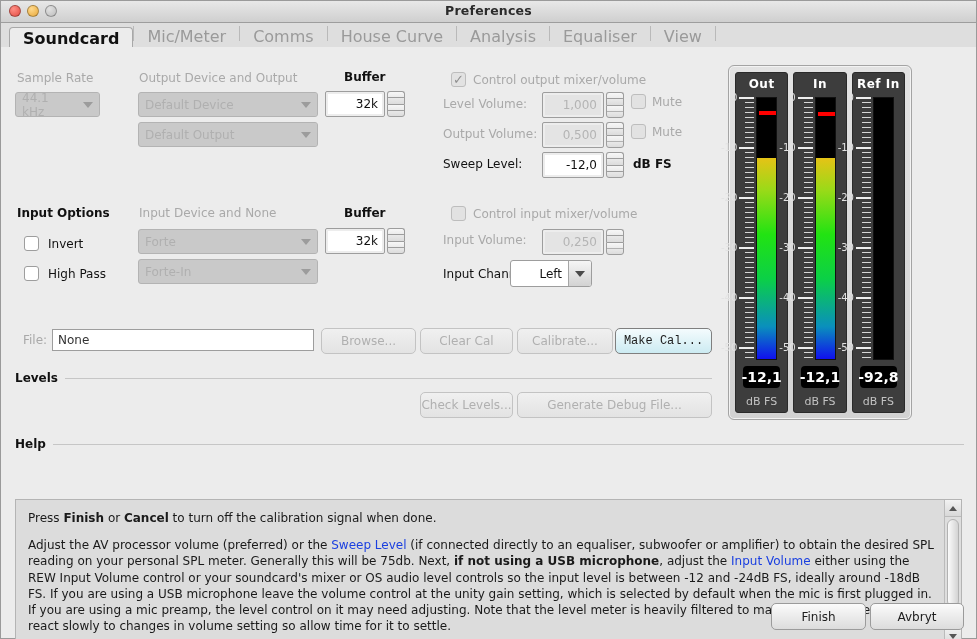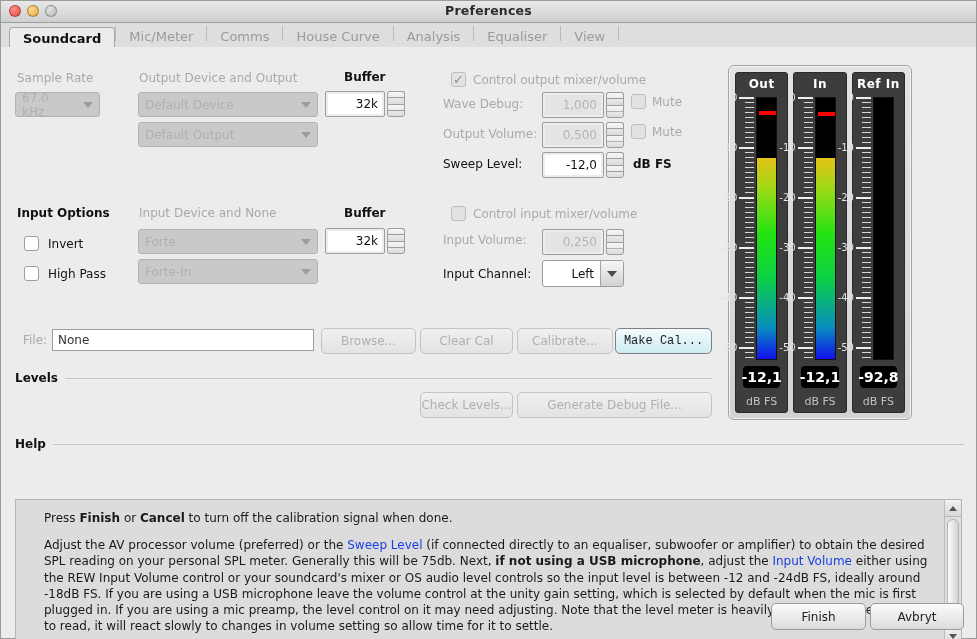--- a/index.html
+++ b/index.html
@@ -18,21 +18,21 @@
               font-size:12.5px;font-weight:bold;color:#2b2b2b;letter-spacing:.2px;}
   .traffic{position:absolute;left:8px;top:4px;display:flex;gap:6px;}
   .dot{width:12px;height:12px;border-radius:50%;border:1px solid rgba(0,0,0,.30);box-sizing:border-box;}
   .dot.red{background:radial-gradient(circle at 35% 30%,#ff8f85,#e24b42);}
   .dot.yellow{background:radial-gradient(circle at 35% 30%,#ffd98c,#e8a93b);}
   .dot.gray{background:radial-gradient(circle at 35% 30%,#e2e2e2,#bcbcbc);}
 
   
   .tabbar{height:24px;background:#dedede;position:relative;
           border-bottom:1px solid #a8a8a8;display:flex;align-items:flex-end;padding-left:8px;}
-  .tab{height:21px;line-height:21px;padding:0 13px;font-size:13px;color:#9a9a9a;
+  .tab{height:21px;line-height:21px;padding:0 13px;font-size:16px;color:#9a9a9a;
        position:relative;box-sizing:border-box;}
   .tab.active{background:#ececec;color:#111;font-weight:bold;border:1px solid #a8a8a8;
               border-bottom:1px solid #ececec;border-radius:4px 4px 0 0;margin-bottom:-1px;}
   .tab-sep{width:1px;height:15px;background:#b9b9b9;align-self:center;margin-bottom:3px;}
 
   
   .content{position:absolute;left:0;right:0;top:46px;bottom:0;background:#ececec;}
 
   .label{font-size:12px;color:#111;}
   .label.dim{color:#a9a9a9;}
@@ -113,21 +113,21 @@
   .tlabel{position:absolute;right:17px;font-size:10px;color:#e2e2e2;transform:translateY(-50%);
           white-space:nowrap;}
   .readout{position:absolute;left:7px;right:7px;bottom:24px;height:22px;background:#000;border-radius:4px;
            display:flex;align-items:center;justify-content:center;color:#fff;font-size:14px;font-weight:bold;}
   .unit{position:absolute;bottom:4px;left:0;right:0;text-align:center;font-size:11px;color:#c2c2c2;}
 
   
   .helpbox{position:absolute;left:14px;right:14px;top:452px;height:146px;
            background:#dcdcdc;border:1px solid #b4b4b4;box-sizing:border-box;overflow:hidden;}
   .helptext{padding:10px 12px 0 12px;font-size:12px;line-height:16.2px;color:#1a1a1a;}
-  .helptext p{margin:0 0 11px 16px;}
+  .helptext p{margin:0 0 11px 0;}
   .lnk{color:#1a3fe0;}
   .hscroll{position:absolute;right:0;top:0;bottom:0;width:16px;background:#dedede;
            border-left:1px solid #bbb;}
   .sb-btn{height:16px;background:linear-gradient(to bottom,#f2f2f2,#d8d8d8);border-bottom:1px solid #bbb;
           display:flex;align-items:center;justify-content:center;}
   .sb-btn.bot{border-bottom:none;border-top:1px solid #bbb;position:absolute;bottom:0;left:0;right:0;}
   .sb-thumb{position:absolute;left:2px;right:2px;top:19px;height:86px;border-radius:6px;
             background:linear-gradient(to right,#fbfbfb,#d3d3d3);border:1px solid #b2b2b2;}
   .sb-track{position:absolute;left:1px;right:1px;top:108px;bottom:17px;background:#fff;border:1px solid #c6c6c6;}
 </style>
@@ -159,21 +159,21 @@
     <div class="tab"><span>Equaliser</span></div>
     <div class="tab-sep"></div>
     <div class="tab"><span>View</span></div>
     <div class="tab-sep"></div>
   </div>
 
   <div class="content">
 
     <div style="position:absolute;left:16px;top:24px;" class="label dim">Sample Rate</div>
     <div class="combo disabled" style="position:absolute;left:14px;top:45px;width:85px;">
-      <div class="val">67.0 kHz</div>
+      <div class="val">44.1 kHz</div>
       <div class="arrow">
           <div class="tri-down dim"></div>
         </div>
     </div>
 
     <div style="position:absolute;left:138px;top:24px;" class="label dim">Output Device and Output</div>
     <div class="combo disabled" style="position:absolute;left:137px;top:45px;width:180px;">
       <div class="val">Default Device</div>
       <div class="arrow">
           <div class="tri-down dim"></div>
@@ -199,21 +199,21 @@
       </div>
     </div>
 
     <div style="position:absolute;left:450px;top:25px;display:flex;align-items:center;gap:7px;">
       <span class="cb disabled">
           <span class="chk">✓</span>
         </span>
       <span class="label dim">Control output mixer/volume</span>
     </div>
 
-    <div style="position:absolute;left:442px;top:50px;" class="label dim">Wave Debug:</div>
+    <div style="position:absolute;left:442px;top:50px;" class="label dim">Level Volume:</div>
     <div class="spin disabled" style="position:absolute;left:541px;top:45px;width:82px;">
       <div class="box">1,000</div>
       <div class="btns">
         <div>
             <div class="ar-up"></div>
           </div>
         <div>
             <div class="ar-dn"></div>
           </div>
       </div>
@@ -303,21 +303,21 @@
         <div>
             <div class="ar-up"></div>
           </div>
         <div>
             <div class="ar-dn"></div>
           </div>
       </div>
     </div>
 
     <div style="position:absolute;left:442px;top:220px;" class="label">Input Channel:</div>
-    <div class="combo" style="position:absolute;left:541px;top:213px;width:82px;height:27px;">
+    <div class="combo" style="position:absolute;left:509px;top:213px;width:82px;height:27px;">
       <div class="val">Left</div>
       <div class="arrow">
           <div class="tri-down"></div>
         </div>
     </div>
 
     <div style="position:absolute;left:22px;top:286px;" class="label dim">File:</div>
     <div class="tfield" style="position:absolute;left:51px;top:282px;width:262px;">None</div>
     <div class="btn disabled" style="position:absolute;left:320px;top:281px;width:95px;">Browse...</div>
     <div class="btn disabled" style="position:absolute;left:419px;top:281px;width:93px;">Clear Cal</div>

